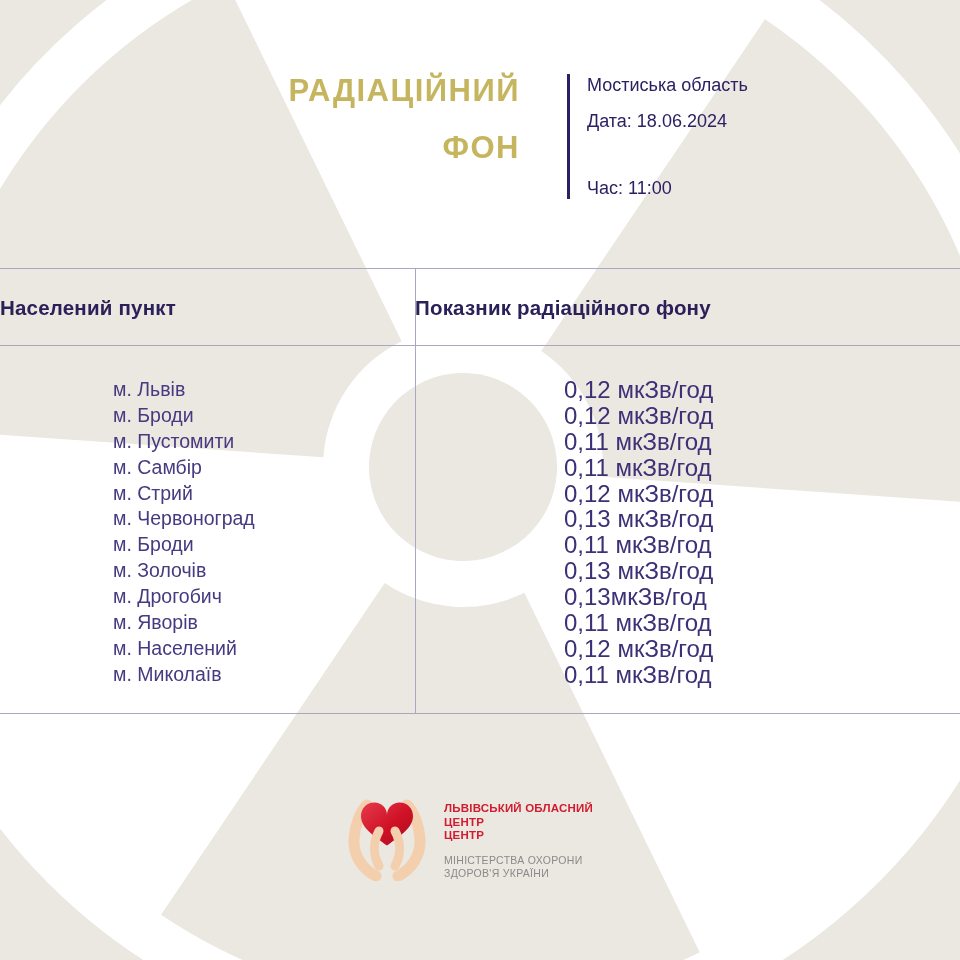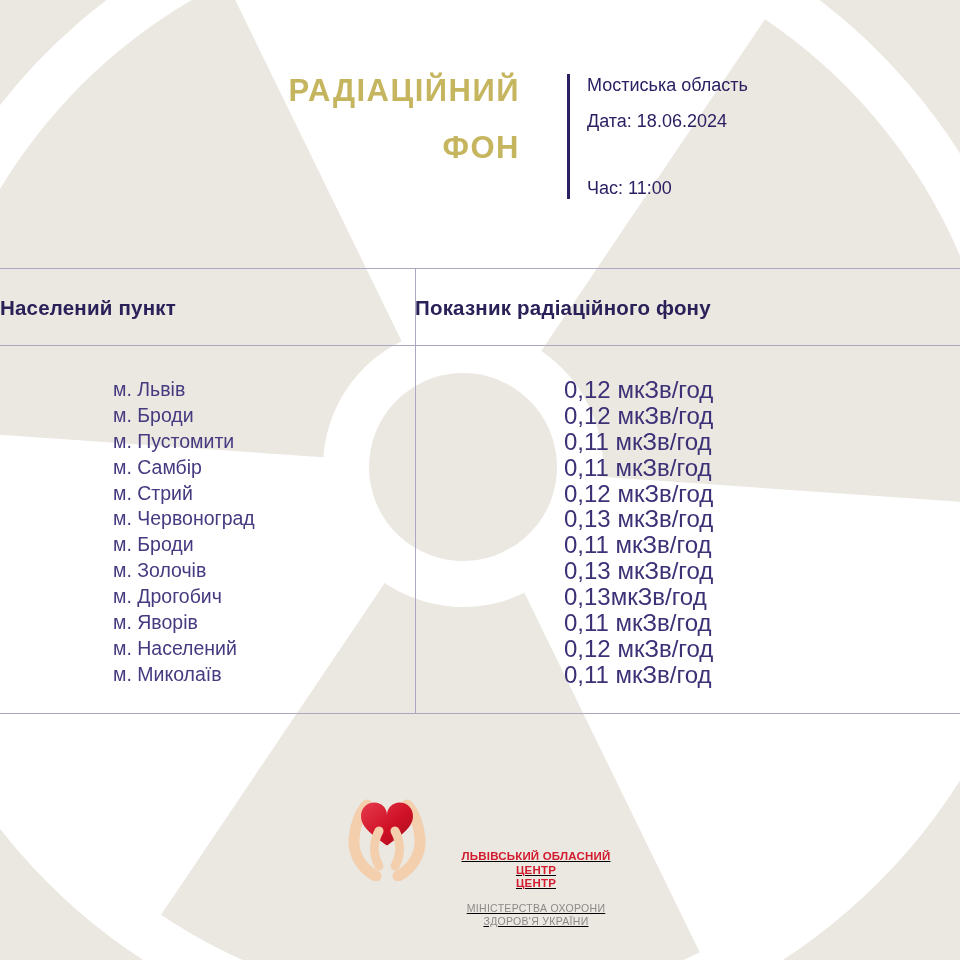--- a/index.html
+++ b/index.html
@@ -45,21 +45,21 @@
 
   
   .col-list{top:377px;list-style:none;margin:0;padding:0;}
   .col-cities{left:113px;color:#463a80;font-size:19.5px;font-weight:500;}
   .col-values{left:564px;color:#3c3076;font-size:24px;font-weight:500;}
   .col-list li{height:25.9px;line-height:25.9px;white-space:nowrap;}
 
   
   .logo-hands{left:341px;top:795px;width:94px;height:86px;}
   .org-text{
-    left:444px;top:850px;width:184px;text-align:center;text-decoration:underline;
+    left:444px;top:802px;width:184px;
   }
   .org-red{color:#d21b2e;font-size:11.5px;font-weight:700;line-height:13.5px;letter-spacing:0.2px;}
   .org-gray{margin-top:11px;color:#8b8989;font-size:10.5px;font-weight:500;line-height:13px;letter-spacing:0.3px;}
 </style>
 </head>
 <body>
 
 <svg id="bg-symbol" viewBox="0 0 960 960" xmlns="http://www.w3.org/2000/svg" aria-hidden="true">
   <g transform="translate(463,467) rotate(4)" fill="#ebe7e1">
     <circle r="94"></circle>

